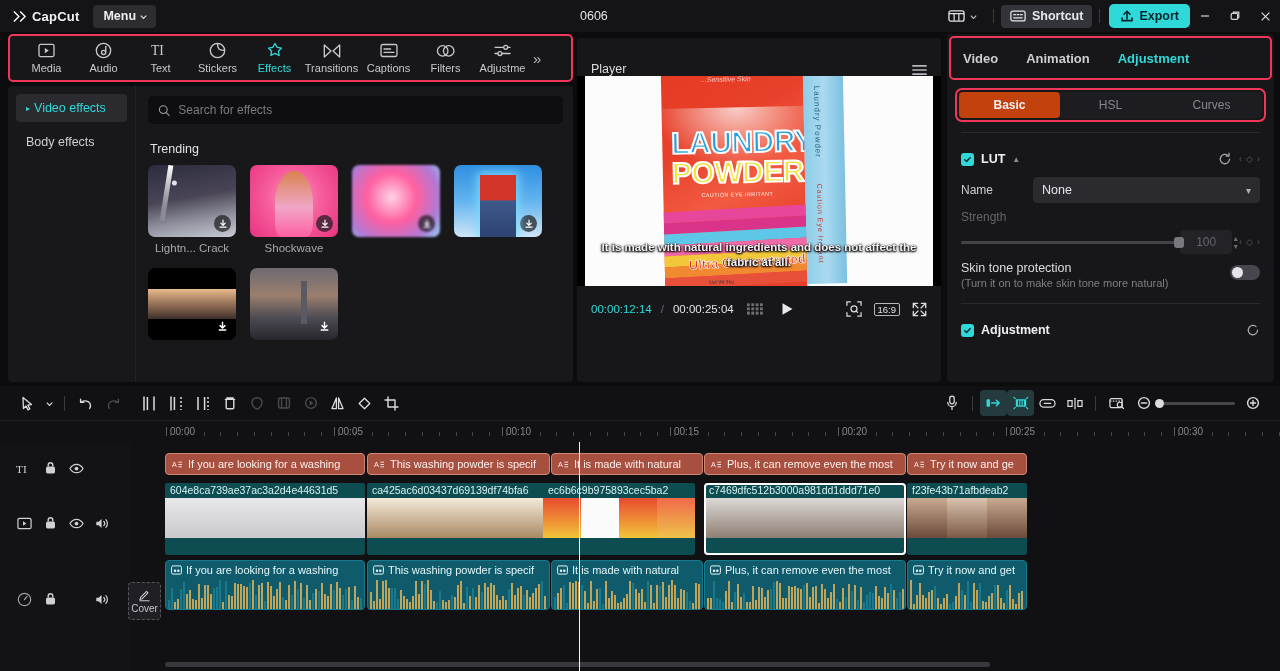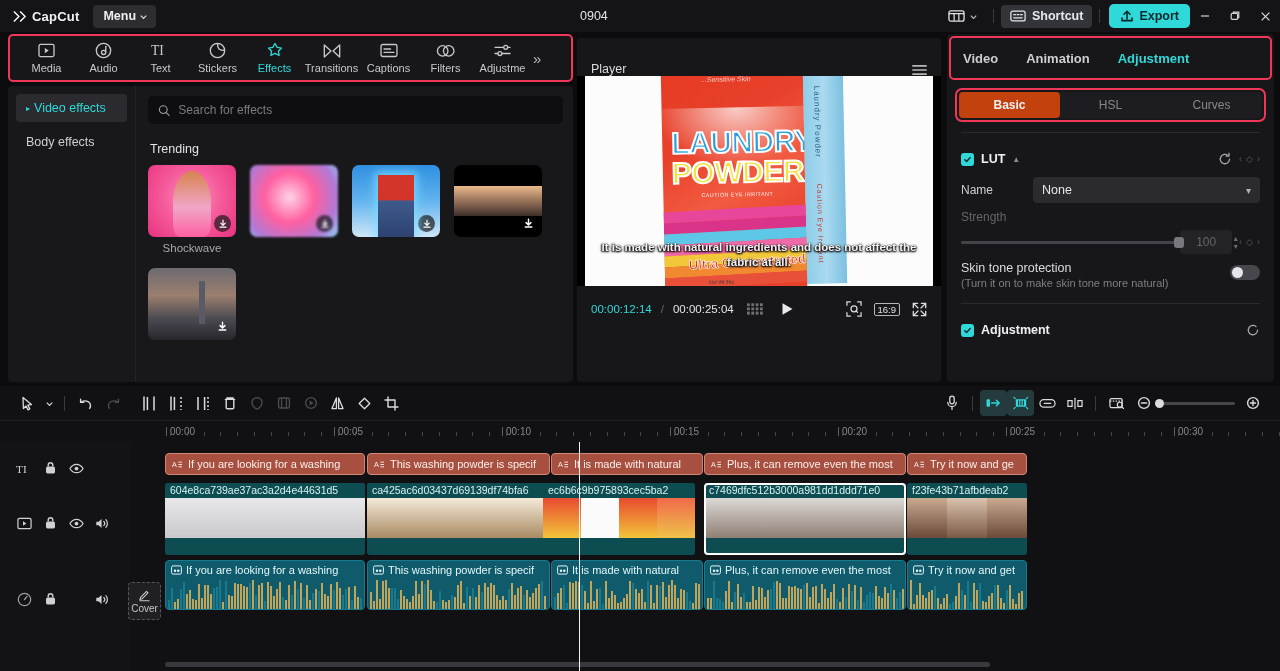--- a/index.html
+++ b/index.html
@@ -338,21 +338,21 @@
         <path d="M13 2 L21 10 L13 18" fill="none" stroke="#fff" stroke-width="2.2"></path>
       </svg>
       <span class="brand-name">CapCut</span>
     </div>
     <div class="menu-btn">
       <span>Menu</span>
       <svg width="9" height="9" viewBox="0 0 10 10">
         <path d="M2 4 L5 7 L8 4" fill="none" stroke="#e0e0e4" stroke-width="1.3"></path>
       </svg>
     </div>
-    <div class="doc-title">0904</div>
+    <div class="doc-title">0606</div>
 
     <div class="tb-right">
       <div class="layout-btn">
         <svg width="17" height="14" viewBox="0 0 18 14">
           <rect x="1" y="1.5" width="16" height="11" rx="2" fill="none" stroke="#e2e2e6" stroke-width="1.4"></rect>
           <path d="M6.5 4.5V12 M11.5 4.5V12 M1 4.5H17" stroke="#e2e2e6" stroke-width="1.3"></path>
         </svg>
         <svg width="9" height="9" viewBox="0 0 10 10">
           <path d="M2 4 L5 7 L8 4" fill="none" stroke="#bdbdc2" stroke-width="1.3"></path>
         </svg>
@@ -504,20 +504,31 @@
         <svg width="13" height="13" viewBox="0 0 14 14">
           <circle cx="6" cy="6" r="4.4" fill="none" stroke="#9a9aa0" stroke-width="1.3"></circle>
           <path d="M9.4 9.4l3.2 3.2" stroke="#9a9aa0" stroke-width="1.3" stroke-linecap="round"></path>
         </svg>
         <input placeholder="Search for effects" style="">
       </div>
 
       <div class="sec-title">Trending</div>
 
       <div class="grid">
+        <div class="eff-cell">
+          <div class="eff-thumb th1">
+            <div class="dl-badge">
+              <svg width="10" height="10" viewBox="0 0 10 10">
+                  <path d="M5 1.2v5 M2.8 4.2L5 6.4l2.2-2.2" fill="none" stroke="#fff" stroke-width="1.2" stroke-linecap="round"></path>
+                  <path d="M2 8.2h6" stroke="#fff" stroke-width="1.2" stroke-linecap="round"></path>
+                </svg>
+            </div>
+          </div>
+          <div class="eff-label">Lightn... Crack</div>
+        </div>
 
 
         <div class="eff-cell">
           <div class="eff-thumb th3">
             <div class="dl-badge">
               <svg width="10" height="10" viewBox="0 0 10 10">
                   <path d="M5 1.2v5 M2.8 4.2L5 6.4l2.2-2.2" fill="none" stroke="#fff" stroke-width="1.2" stroke-linecap="round"></path>
                   <path d="M2 8.2h6" stroke="#fff" stroke-width="1.2" stroke-linecap="round"></path>
                 </svg>
             </div>

